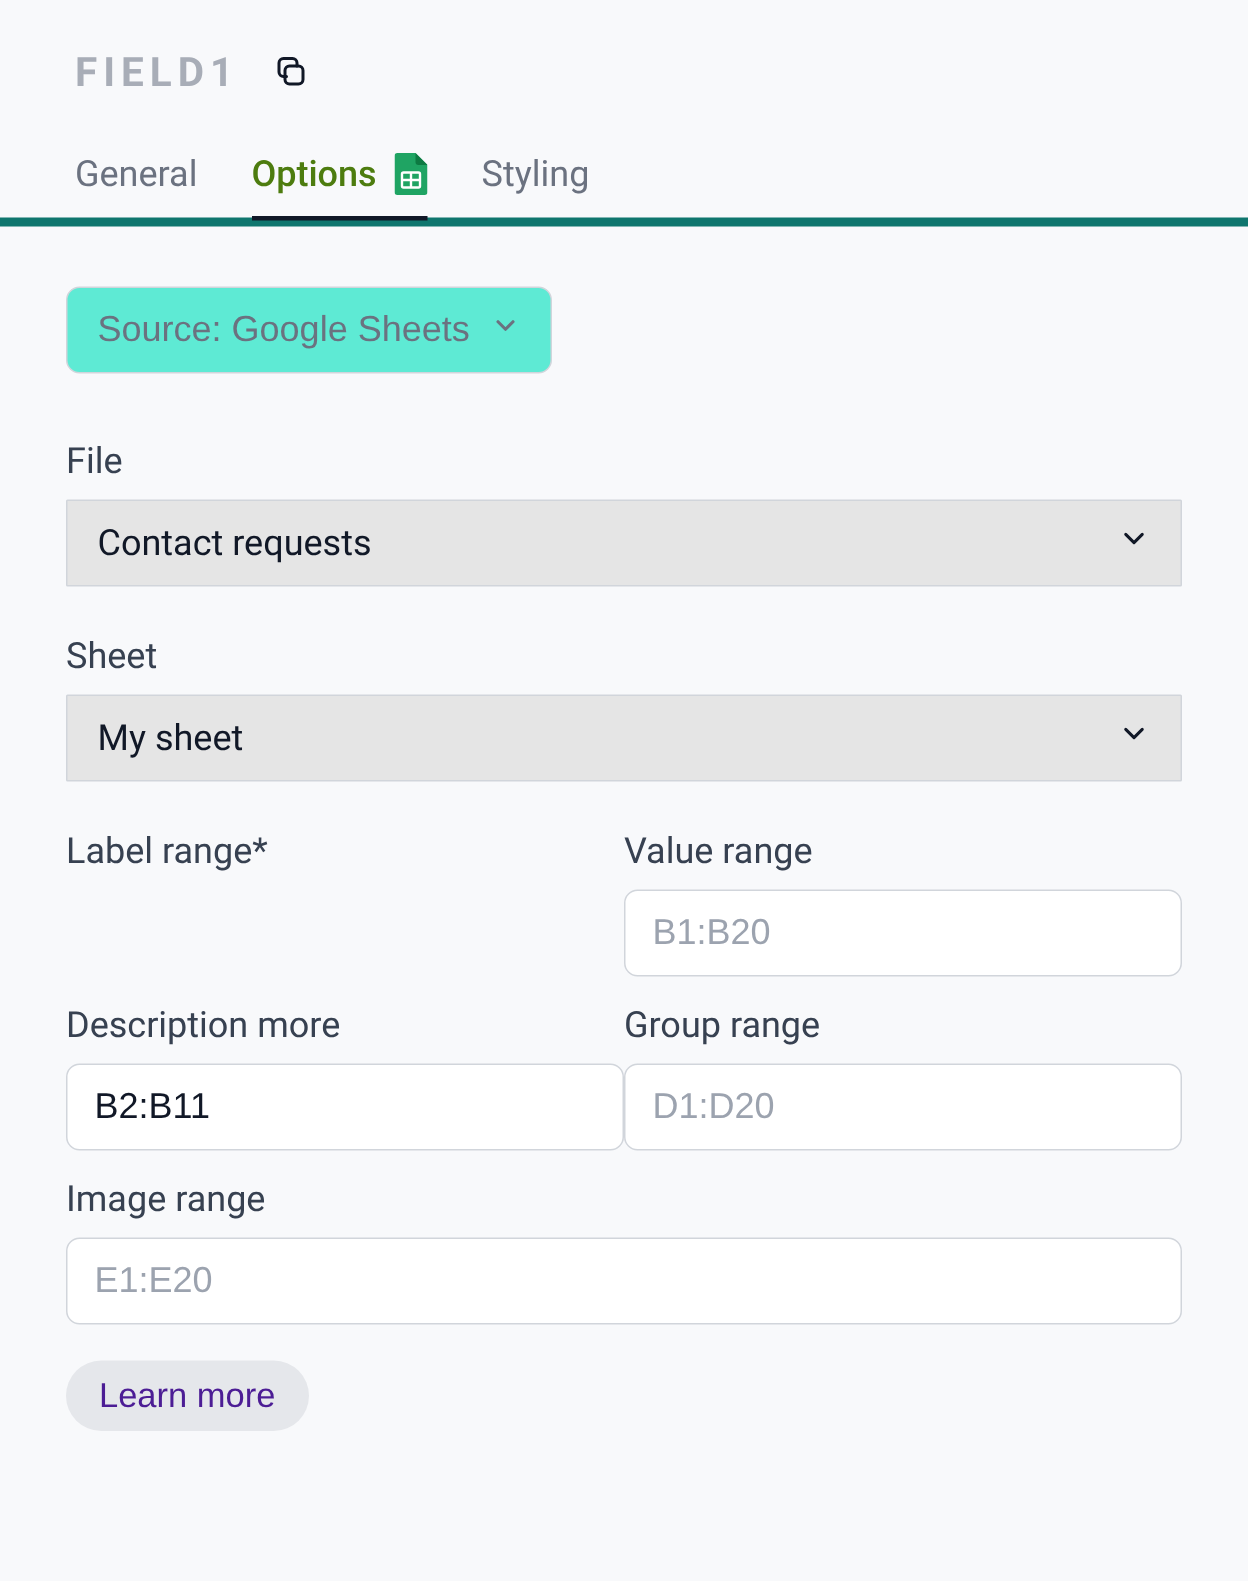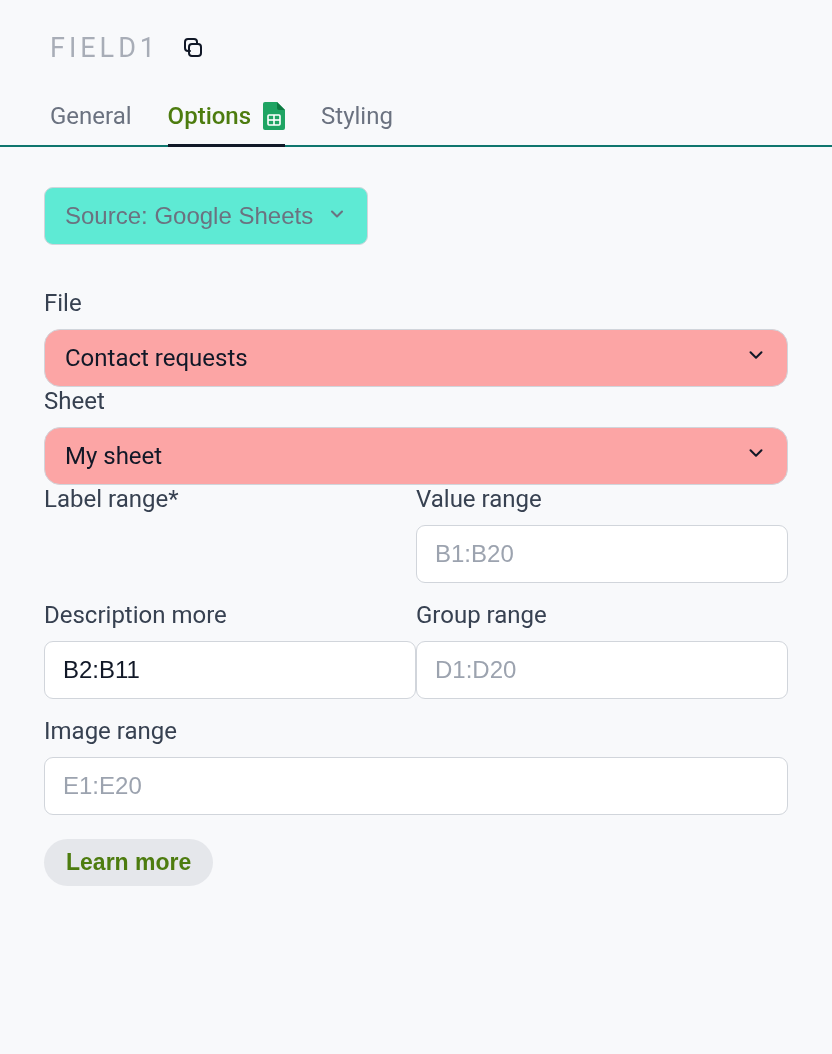--- a/index.html
+++ b/index.html
@@ -13,34 +13,34 @@
   .header {
     padding: 32px 50px 0 50px;
   }
   .title-row {
     display: flex;
     align-items: center;
     gap: 22px;
   }
   .page-title {
     font-size: 27px;
-    font-weight: 400;
+    font-weight: 700;
     letter-spacing: 4px;
     color: #a8adb7;
   }
   .copy-icon {
     width: 24px; height: 24px;
     color: #111827;
     cursor: pointer;
   }
   .tabs {
     display: flex;
     gap: 36px;
     margin-top: 38px;
-    border-bottom: 2px solid #0f766e;
+    border-bottom: 6px solid #0f766e;
     padding: 0 50px;
   }
   .tab {
     font-size: 24px;
     color: #6b7280;
     padding-bottom: 14px;
     cursor: pointer;
     display: flex;
     align-items: center;
     gap: 12px;
@@ -78,25 +78,26 @@
     color: #374151;
     margin-bottom: 12px;
   }
   .select {
     width: 100%;
     display: flex;
     align-items: center;
     justify-content: space-between;
     font-size: 24px;
     color: #111827;
-    background: #fca5a5;
+    background: #e5e5e5;
     border: 1px solid #d1d5db;
-    border-radius: 16px;
+    border-radius: 1px;
     padding: 14px 20px;
     cursor: pointer;
+    margin-bottom: 32px;
   }
   .row2 {
     display: flex;
     margin-bottom: 18px;
   }
   .col {
     flex: 1;
     display: flex;
     flex-direction: column;
   }
@@ -109,28 +110,27 @@
     border-radius: 9px;
     padding: 14px 18px;
     outline: none;
   }
   .input::placeholder {
     color: #9ca3af;
   }
   .learn-more {
     display: inline-block;
     background: #e5e7eb;
-    color: #4d7c0f;
+    color: #4c1d95;
     font-size: 23px;
     padding: 10px 22px;
     border-radius: 999px;
     border: none;
     cursor: pointer;
     margin-top: 24px;
-    font-weight: bold;
   }
   .chev {
     flex-shrink: 0;
   }
 </style>
 </head>
 <body>
 
 <div class="header">
   <div class="title-row">

